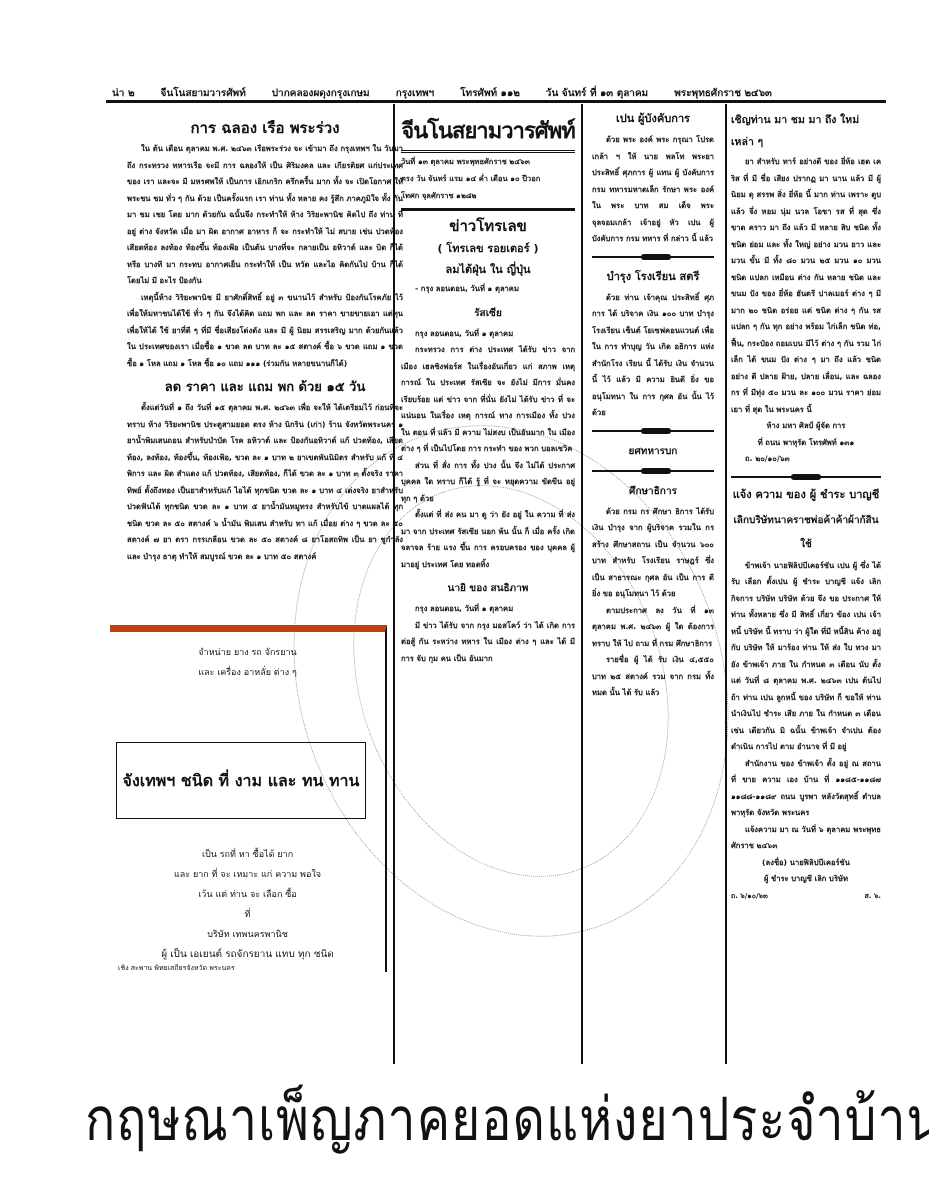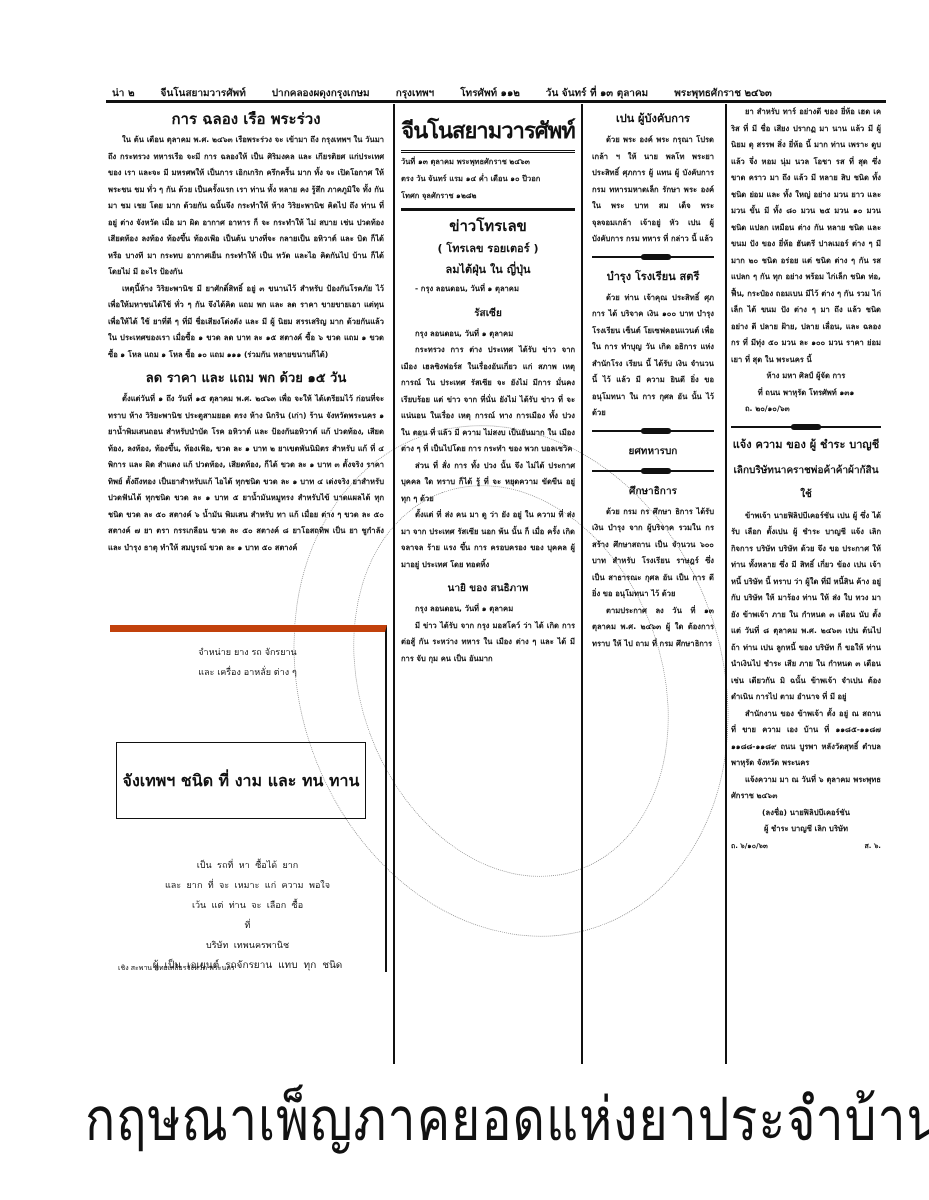--- a/index.html
+++ b/index.html
@@ -2,37 +2,37 @@
 <html><head>
 <meta charset="utf-8">
 <style>
   html, body { margin:0; padding:0; background:#ffffff; }
   body { width:929px; height:1200px; position:relative; overflow:hidden; font-family:"DejaVu Sans", sans-serif; color:#111; }
   .page { position:absolute; left:0; top:0; width:929px; height:1200px; }
   .masthead { position:absolute; left:112px; top:82px; width:770px; height:18px; font-size:10px; font-weight:bold; display:flex; align-items:flex-end; white-space:nowrap; }
   .masthead span { margin-right:26px; }
   .rule-top { position:absolute; left:106px; top:100px; width:780px; height:3px; background:#111; }
   .col { position:absolute; top:104px; font-size:7.6px; line-height:16.5px; font-weight:bold; overflow:hidden; }
-  .c1 { left:108px; width:276px; height:520px; }
+  .c1 { left:127px; width:276px; height:520px;margin-top:9px; }
   .c2 { left:393px; width:190px; height:960px; border-left:2px solid #111; border-right:2px solid #111; padding:0 6px; box-sizing:border-box; }
   .c3 { left:588px; width:130px; height:960px; padding:0 4px; box-sizing:border-box; }
   .c4 { left:725px; width:160px; height:960px; border-left:2px solid #111; padding:0 4px; box-sizing:border-box; }
   .hd { text-align:center; font-size:13px; font-weight:bold; line-height:22px; margin:4px 0 2px; }
   .hd-lg { font-size:15px; }
   .brand { font-family:"DejaVu Serif", serif; font-size:22px; font-weight:bold; text-align:center; line-height:40px; letter-spacing:-1px; border-bottom:3px double #111; margin-top:6px; }
   .brand-sub { text-align:left; font-size:7.5px; line-height:17px; }
   .thickrule { height:3px; background:#111; margin:4px 0; }
   .ornrule { height:2px; background:#111; margin:8px 0; position:relative; }
   .ornrule::after { content:""; position:absolute; left:40%; top:-2px; width:30px; height:6px; background:#111; border-radius:3px; }
   p { margin:0; text-indent:14px; text-align:justify; }
   .center { text-align:center; text-indent:0; }
   .ad-box { position:absolute; left:110px; top:625px; width:275px; height:340px; border-top:7px solid #c2410c; border-right:2px solid #111; font-weight:normal; }
   .ad-line { text-align:center; font-size:9px; line-height:20px; }
   .ad-frame { position:absolute; left:6px; top:110px; width:248px; height:75px; border:1.5px solid #111; display:flex; align-items:center; justify-content:center; font-size:16px; font-weight:bold; }
-  .ad-lower { position:absolute; left:0; top:224px; width:275px;font-family:Liberation Mono, monospace; }
+  .ad-lower { position:absolute; left:0; top:212px; width:275px; }
   .ad-foot { position:absolute; left:0; top:330px; width:275px; display:flex; justify-content:flex-start; font-size:7px; padding:0 8px; box-sizing:border-box; }
   .bottom-banner { position:absolute; left:85px; top:1080px; width:770px; height:80px; font-family:"DejaVu Serif", serif; font-size:50px; line-height:80px; letter-spacing:1px; white-space:nowrap; font-weight:normal; transform:scaleY(1.2); transform-origin:left center; }
   .speckle { position:absolute; border-radius:50%; border:1px dotted #999; pointer-events:none; }
   .sig { display:flex; justify-content:space-between; font-size:7px; }
 </style>
 </head>
 <body>
 
 <div class="page">
 
@@ -102,23 +102,25 @@
     <p>ด้วย พระ องค์ พระ กรุณา โปรด เกล้า ฯ ให้ นาย พลโท พระยา ประสิทธิ์ ศุภการ ผู้ แทน ผู้ บังคับการ กรม ทหารมหาดเล็ก รักษา พระ องค์ ใน พระ บาท สม เด็จ พระ จุลจอมเกล้า เจ้าอยู่ หัว เปน ผู้บังคับการ กรม ทหาร ที่ กล่าว นี้ แล้ว</p>
     <div class="ornrule"></div>
     <div class="hd" style="font-size:11px">บำรุง โรงเรียน สตรี</div>
     <p>ด้วย ท่าน เจ้าคุณ ประสิทธิ์ ศุภการ ได้ บริจาค เงิน ๑๐๐ บาท บำรุง โรงเรียน เซ็นต์ โยเซฟคอนแวนต์ เพื่อใน การ ทำบุญ วัน เกิด อธิการ แห่ง สำนักโรง เรียน นี้ ได้รับ เงิน จำนวน นี้ ไว้ แล้ว มี ความ ยินดี ยิ่ง ขอ อนุโมทนา ใน การ กุศล อัน นั้น ไว้ ด้วย</p>
     <div class="ornrule"></div>
     <div class="hd" style="font-size:10px">ยศทหารบก</div>
     <div class="ornrule"></div>
     <div class="hd" style="font-size:10px">ศึกษาธิการ</div>
     <p>ด้วย กรม กร ศึกษา ธิการ ได้รับ เงิน บำรุง จาก ผู้บริจาค รวมใน กร สร้าง ศึกษาสถาน เป็น จำนวน ๖๐๐ บาท สำหรับ โรงเรียน ราษฎร์ ซึ่ง เป็น สาธารณะ กุศล อัน เป็น การ ดี ยิ่ง ขอ อนุโมทนา ไว้ ด้วย</p>
     <p>ตามประกาศ ลง วัน ที่ ๑๓ ตุลาคม พ.ศ. ๒๔๖๓ ผู้ ใด ต้องการ ทราบ ให้ ไป ถาม ที่ กรม ศึกษาธิการ</p>
+    <p>รายชื่อ ผู้ ได้ รับ เงิน ๔,๕๕๐ บาท ๒๕ สตางค์ รวม จาก กรม ทั้ง หมด นั้น ได้ รับ แล้ว</p>
   </div>
 
   <div class="col c4">
+    <div class="hd" style="font-size:10.5px;text-align:left">เชิญท่าน มา ชม มา ถึง ใหม่เหล่า ๆ</div>
     <p>ยา สำหรับ ทาร์ อย่างดี ของ ยี่ห้อ เฮด เคริส ที่ มี ชื่อ เสียง ปรากฏ มา นาน แล้ว มี ผู้ นิยม ดุ สรรพ สิ่ง ยี่ห้อ นี้ มาก ท่าน เพราะ ดูบ แล้ว จึ่ง หอม นุ่ม นวล โอชา รส ที่ สุด ซึ่ง ขาด คราว มา ถึง แล้ว มี หลาย สิบ ชนิด ทั้ง ชนิด ย่อม และ ทั้ง ใหญ่ อย่าง มวน ยาว และ มวน ขั้น มี ทั้ง ๘๐ มวน ๒๕ มวน ๑๐ มวน ชนิด แปลก เหมือน ต่าง กัน หลาย ชนิด และ ขนม ปัง ของ ยี่ห้อ ฮันตรี ปาลเมอร์ ต่าง ๆ มีมาก ๒๐ ชนิด อร่อย แต่ ชนิด ต่าง ๆ กัน รส แปลก ๆ กัน ทุก อย่าง พร้อม ไก่เล็ก ชนิด ท่อ, ฟื้น, กระป๋อง ถอมเบน มีไว้ ต่าง ๆ กัน รวม ไก่เล็ก ไต้ ขนม ปัง ต่าง ๆ มา ถึง แล้ว ชนิด อย่าง ดี ปลาย ฝ้าย, ปลาย เลื่อน, และ ฉลองกร ที่ มีทุ่ง ๕๐ มวน ละ ๑๐๐ มวน ราคา ย่อม เยา ที่ สุด ใน พระนคร นี้</p>
     <p class="center">ห้าง มหา ศิลป์ ผู้จัด การ</p>
     <p class="center">ที่ ถนน พาหุรัด โทรศัพท์ ๑๓๑</p>
     <p>ถ. ๒๐/๑๐/๖๓</p>
     <div class="ornrule"></div>
     <div class="hd" style="font-size:11px;line-height:18px">แจ้ง ความ ของ ผู้ ชำระ บาญชี</div>
     <div class="hd" style="font-size:10px;line-height:24px">เลิกบริษัทนาคราชพ่อค้าค้าผ้ากัสินใช้</div>
     <p>ข้าพเจ้า นายฟิลิปบีเคอร์ชัน เปน ผู้ ซึ่ง ได้ รับ เลือก ตั้งเปน ผู้ ชำระ บาญชี แจ้ง เลิก กิจการ บริษัท บริษัท ด้วย จึง ขอ ประกาศ ให้ ท่าน ทั้งหลาย ซึ่ง มี สิทธิ์ เกี่ยว ข้อง เปน เจ้า หนี้ บริษัท นี้ ทราบ ว่า ผู้ใด ที่มี หนี้สิน ค้าง อยู่ กับ บริษัท ให้ มาร้อง ท่าน ให้ ส่ง ใบ ทวง มา ยัง ข้าพเจ้า ภาย ใน กำหนด ๓ เดือน นับ ตั้ง แต่ วันที่ ๘ ตุลาคม พ.ศ. ๒๔๖๓ เปน ต้นไป ถ้า ท่าน เปน ลูกหนี้ ของ บริษัท ก็ ขอให้ ท่าน นำเงินไป ชำระ เสีย ภาย ใน กำหนด ๓ เดือน เช่น เดียวกัน มิ ฉนั้น ข้าพเจ้า จำเปน ต้อง ดำเนิน การไป ตาม อำนาจ ที่ มี อยู่</p>
     <p>สำนักงาน ของ ข้าพเจ้า ตั้ง อยู่ ณ สถาน ที่ ขาย ความ เอง บ้าน ที่ ๑๑๘๕-๑๑๘๗ ๑๑๘๘-๑๑๘๙ ถนน บูรพา หลังวัดสุทธิ์ ตำบล พาหุรัด จังหวัด พระนคร</p>
     <p>แจ้งความ มา ณ วันที่ ๖ ตุลาคม พระพุทธศักราช ๒๔๖๓</p>

